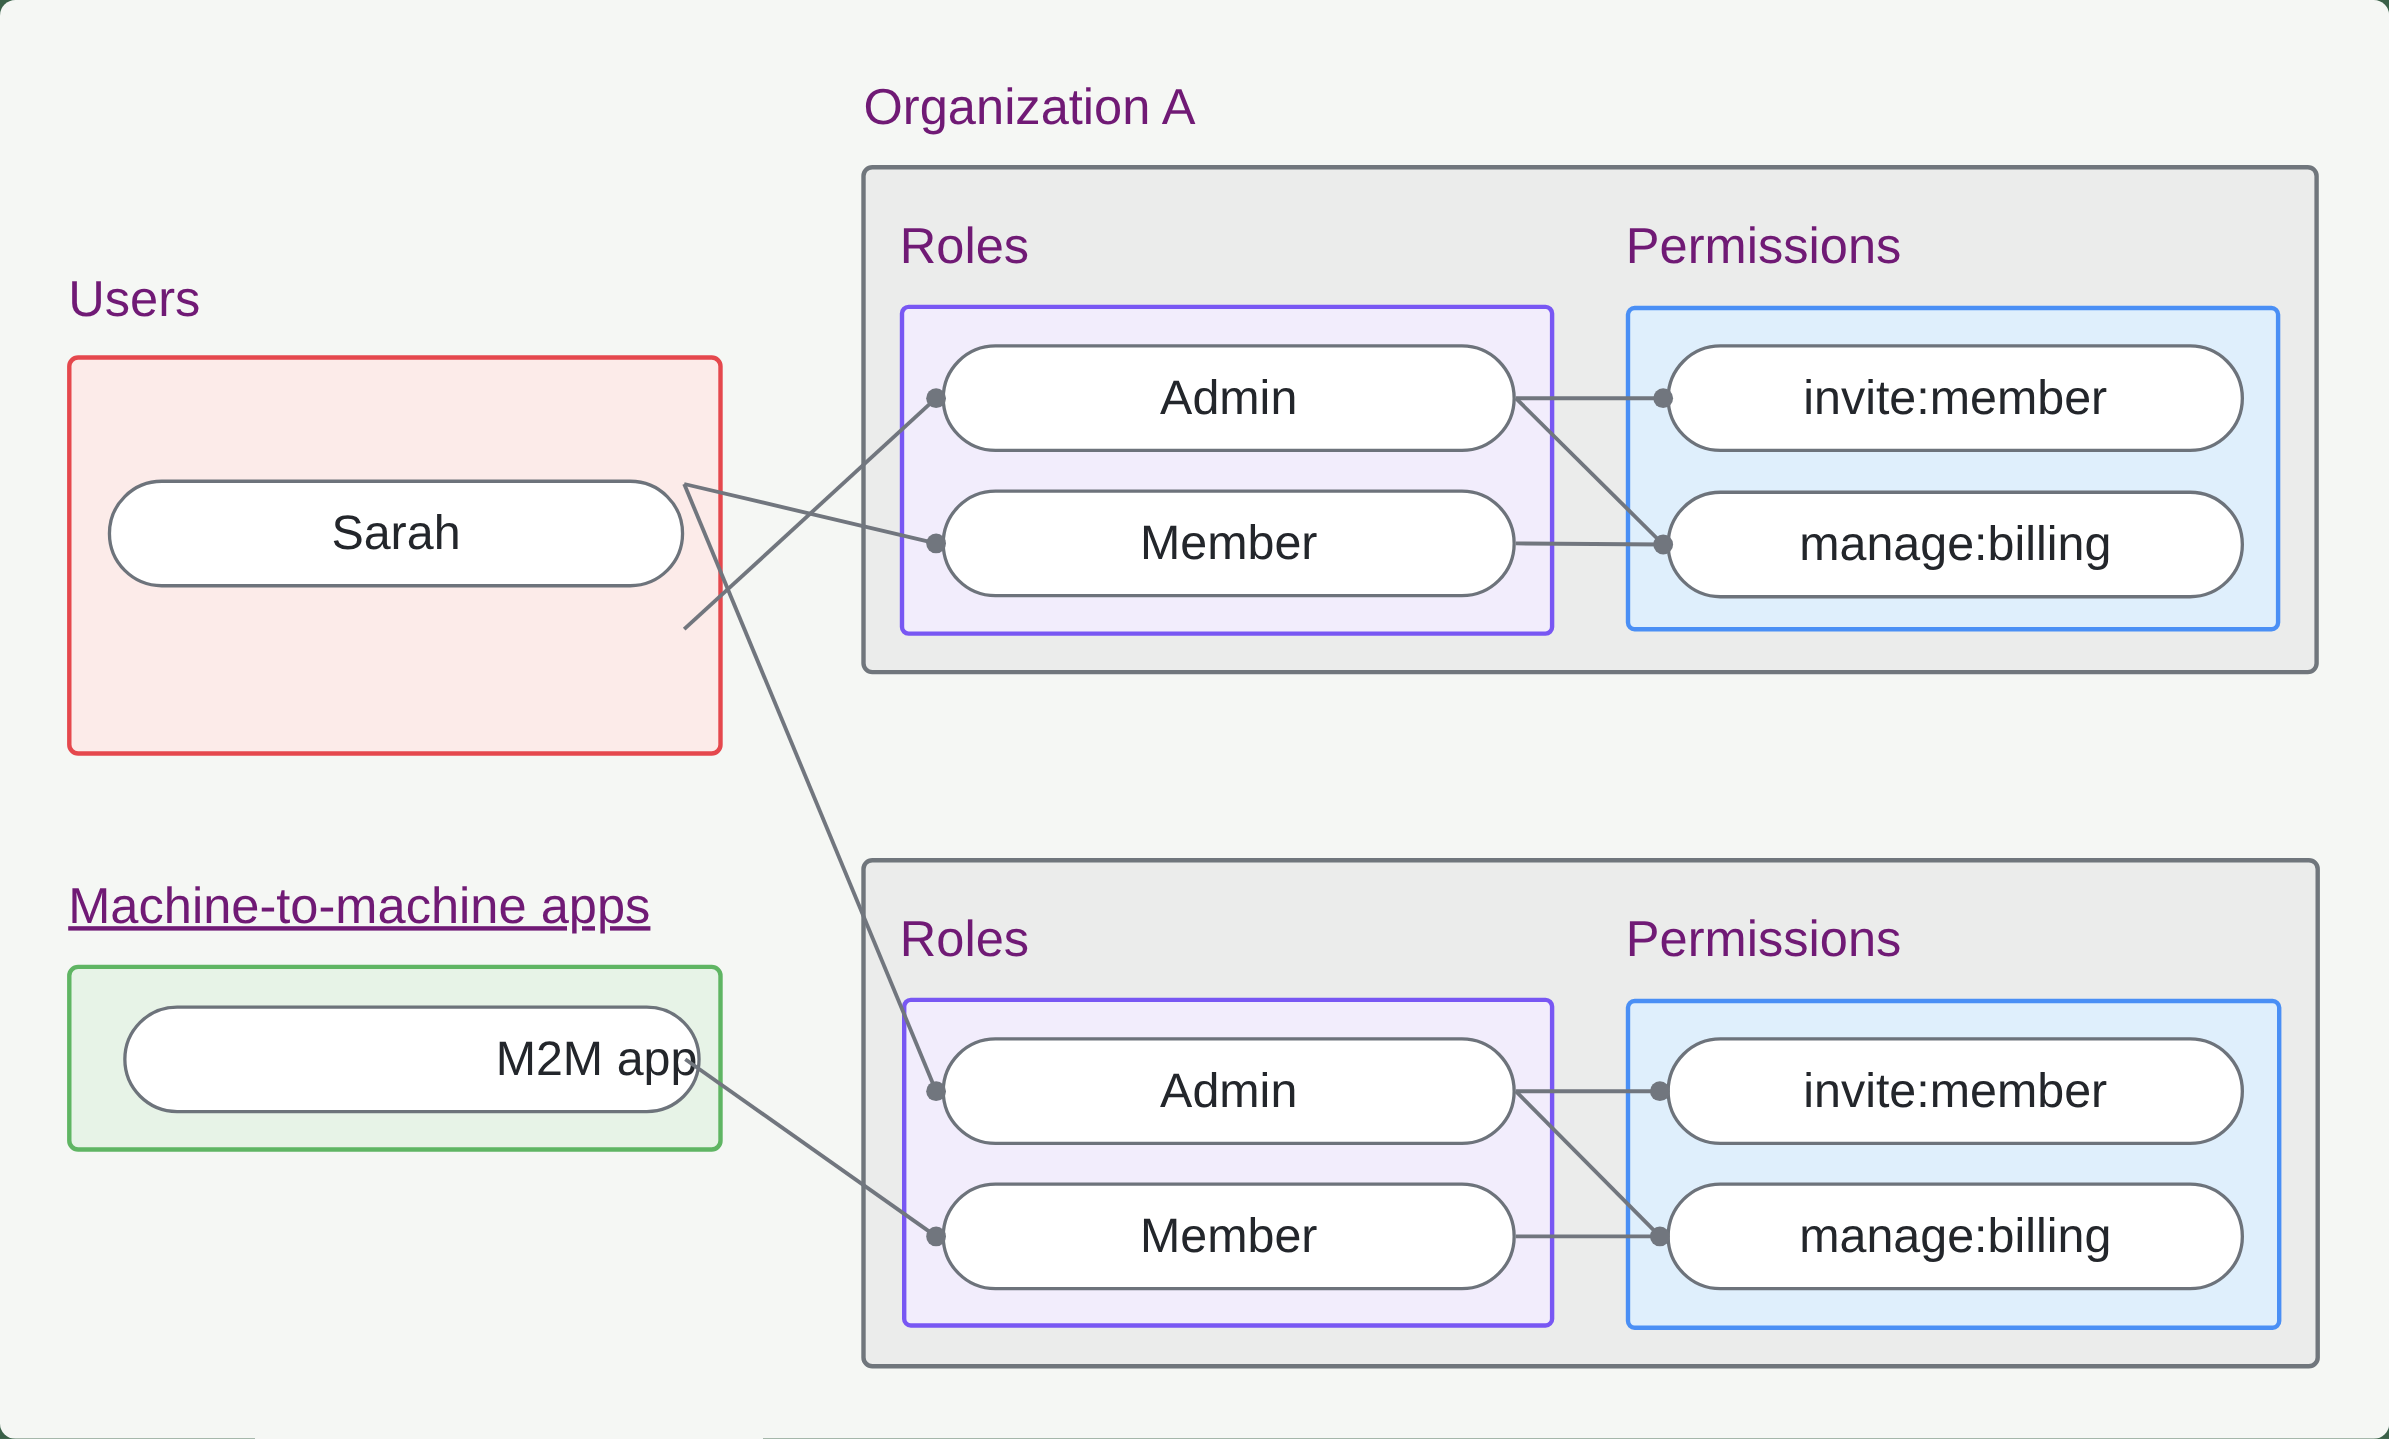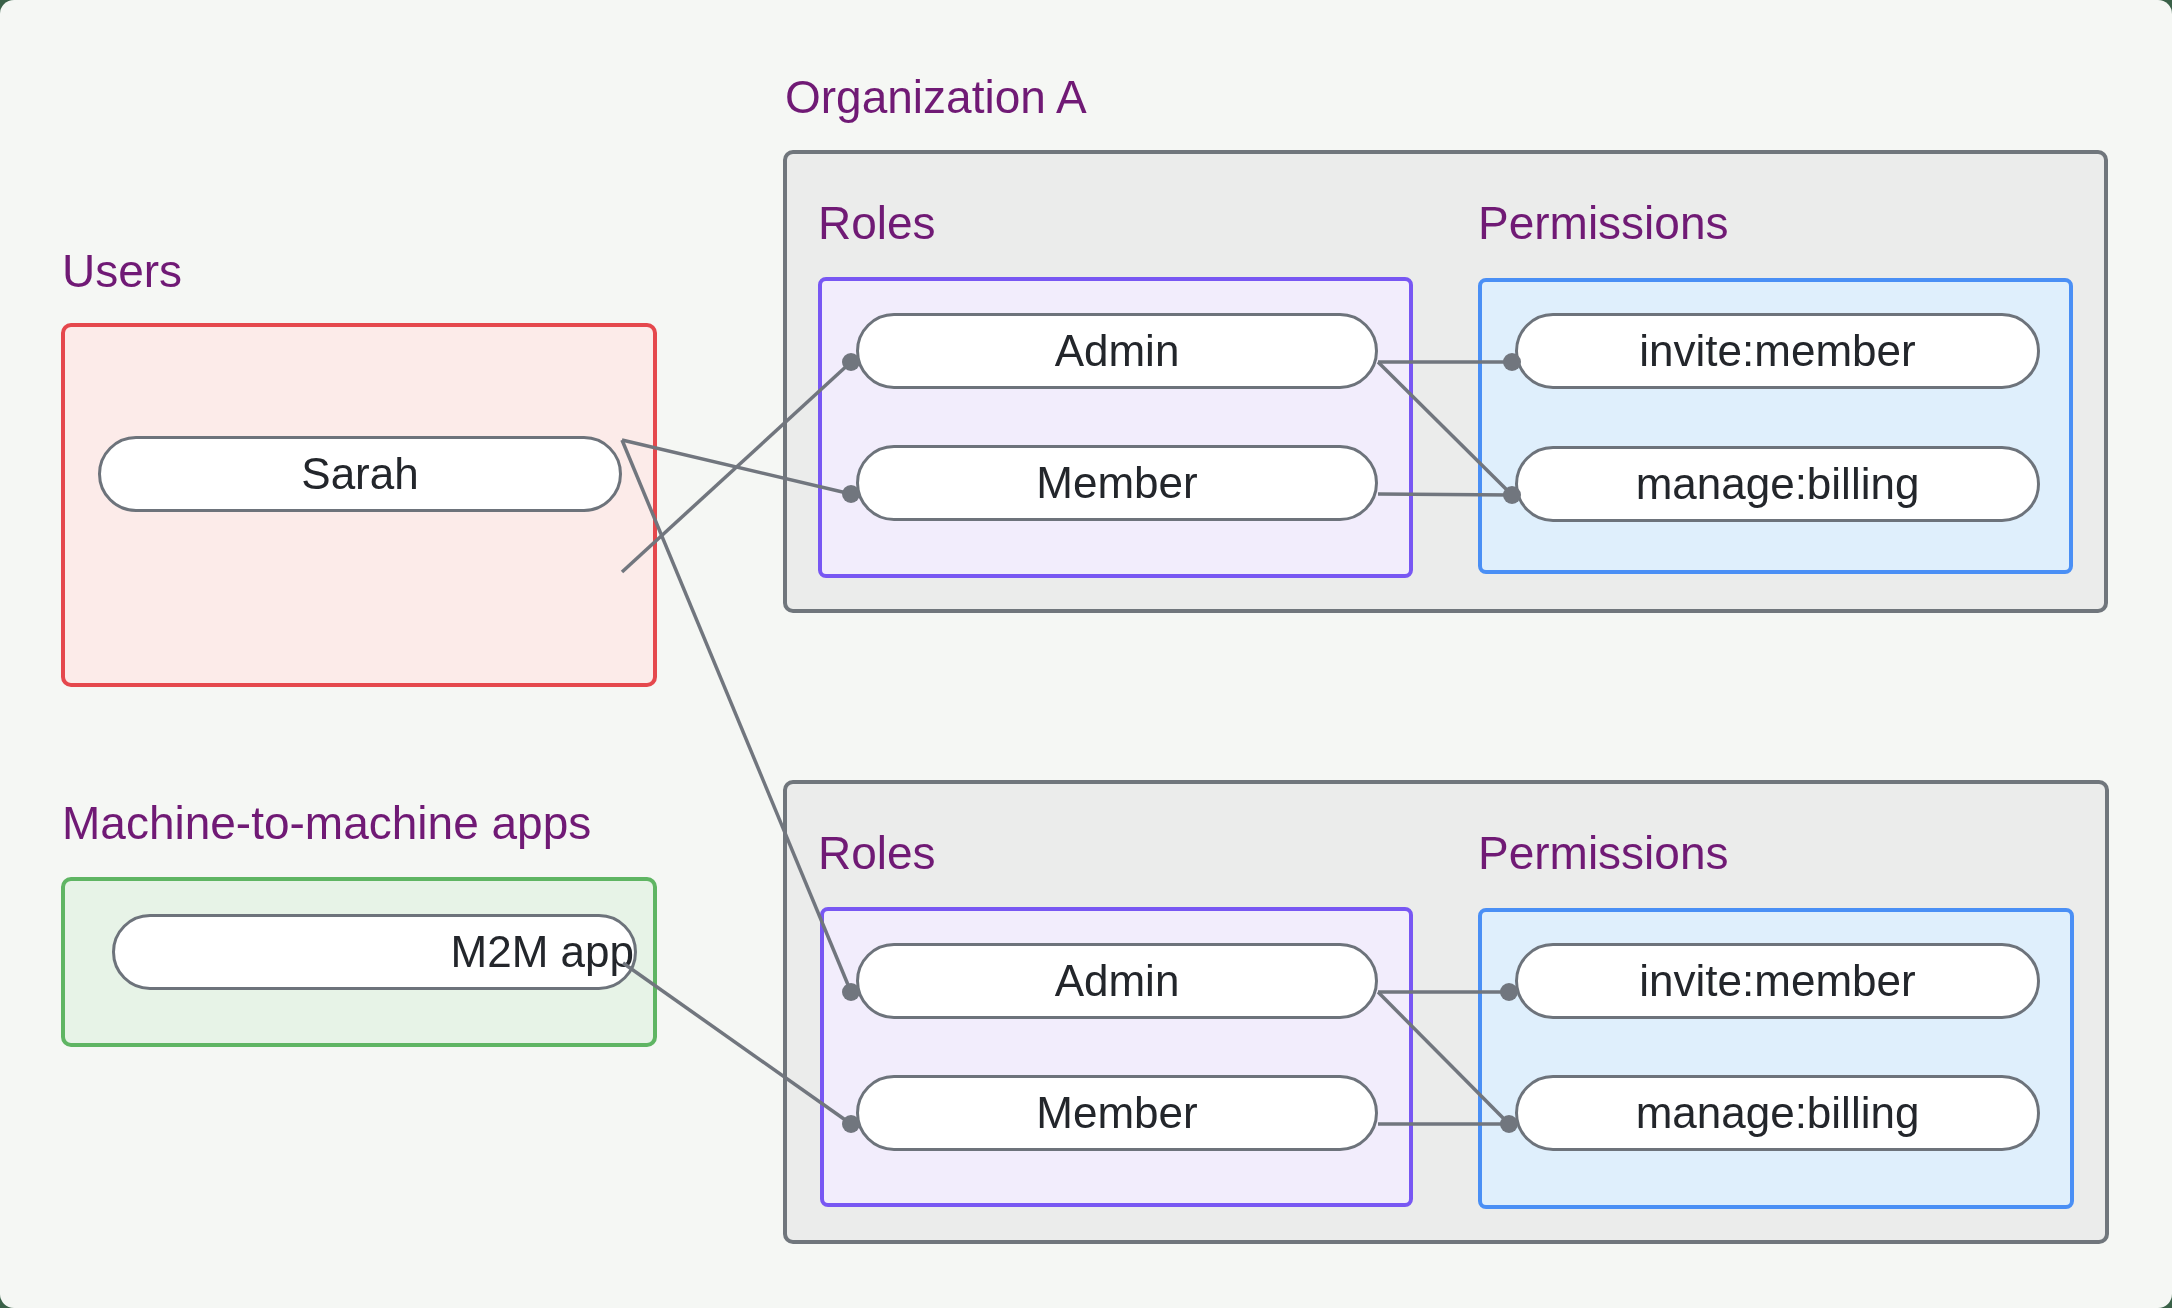--- a/index.html
+++ b/index.html
@@ -37,21 +37,21 @@
   .orgB-box     { left: 783px; top: 780px; width: 1326px; height: 464px; }
   .roles-box    { border: 4px solid #7857f3; background: #f2edfc; border-radius: 8px; }
   .perms-box    { border: 4px solid #4a8ff5; background: #dfeffc; border-radius: 8px; }
   .rolesA-box   { left: 818px;  top: 277px; width: 595px; height: 301px; }
   .permsA-box   { left: 1478px; top: 278px; width: 595px; height: 296px; }
   .rolesB-box   { left: 820px;  top: 907px; width: 593px; height: 300px; }
   .permsB-box   { left: 1478px; top: 908px; width: 596px; height: 301px; }
   .pill {
     position: absolute;
     box-sizing: border-box;
-    height: 76px;
+    height: 98px;
     background: #ffffff;
     border: 3px solid #6d737b;
     border-radius: 50px;
     display: flex;
     align-items: center;
     justify-content: center;
     font-size: 44px;
     font-weight: 400;
     color: #23262b;
     white-space: nowrap;
@@ -61,21 +61,21 @@
   .pill-m2m     { left: 112px;   top: 914px;  width: 525px; justify-content: flex-end; }
   .pill-adminA  { left: 856px;  top: 313px;  width: 522px; }
   .pill-memberA { left: 856px;  top: 445px;  width: 522px; }
   .pill-inviteA { left: 1515px; top: 313px;  width: 525px; }
   .pill-manageA { left: 1515px; top: 446px;  width: 525px; }
   .pill-adminB  { left: 856px;  top: 943px;  width: 522px; }
   .pill-memberB { left: 856px;  top: 1075px; width: 522px; }
   .pill-inviteB { left: 1515px; top: 943px;  width: 525px; }
   .pill-manageB { left: 1515px; top: 1075px; width: 525px; }
   .lbl-users  { left: 62px;  top: 244px; }
-  .lbl-m2m    { left: 62px;  top: 796px; }
+  .lbl-m2m    { left: 62px;  top: 796px; text-decoration: underline; }
   .lbl-orgA   { left: 785px; top: 70px;  }
   .lbl-orgB   { left: 785px; top: 700px; }
   .lbl-rolesA { left: 818px;  top: 196px; }
   .lbl-permsA { left: 1478px; top: 196px; }
   .lbl-rolesB { left: 818px;  top: 826px; }
   .lbl-permsB { left: 1478px; top: 826px; }
   #wires {
     position: absolute;
     left: 0; top: 0;
     width: 2172px;

